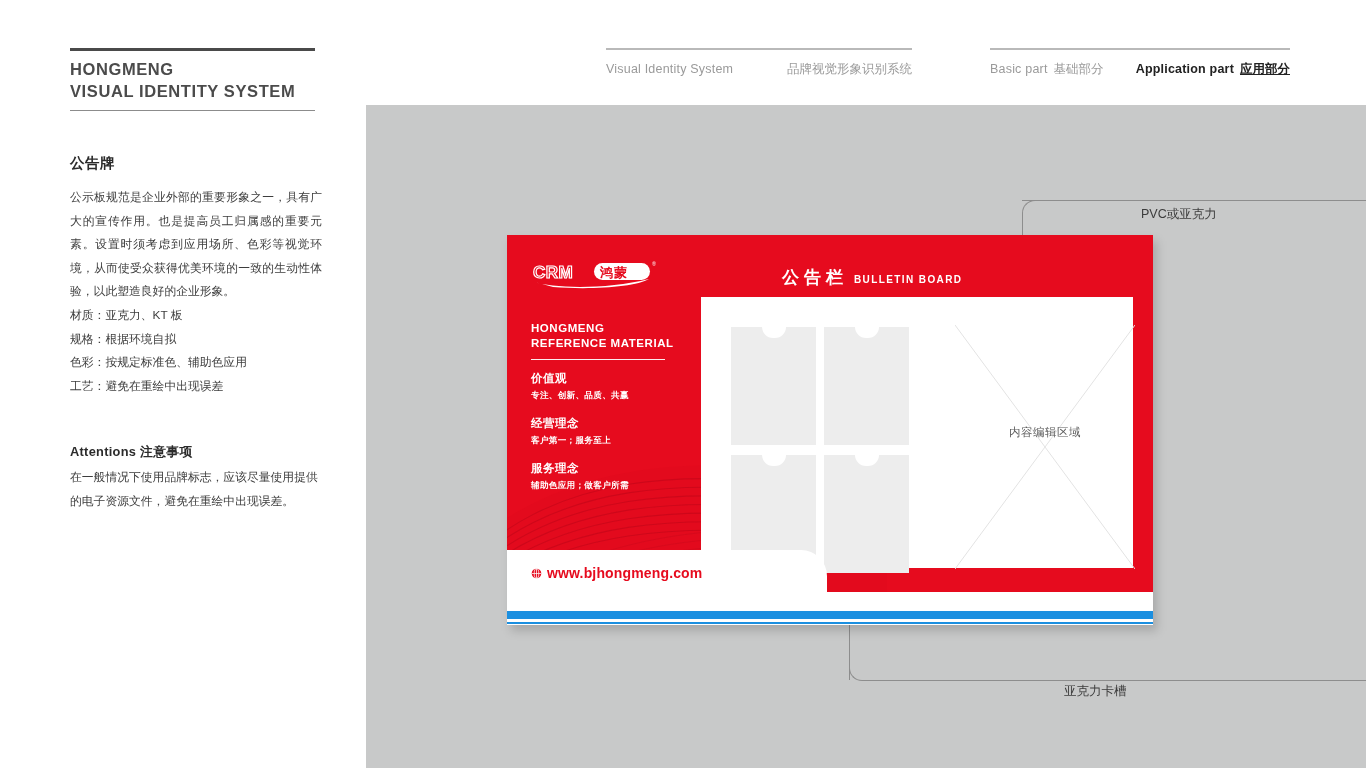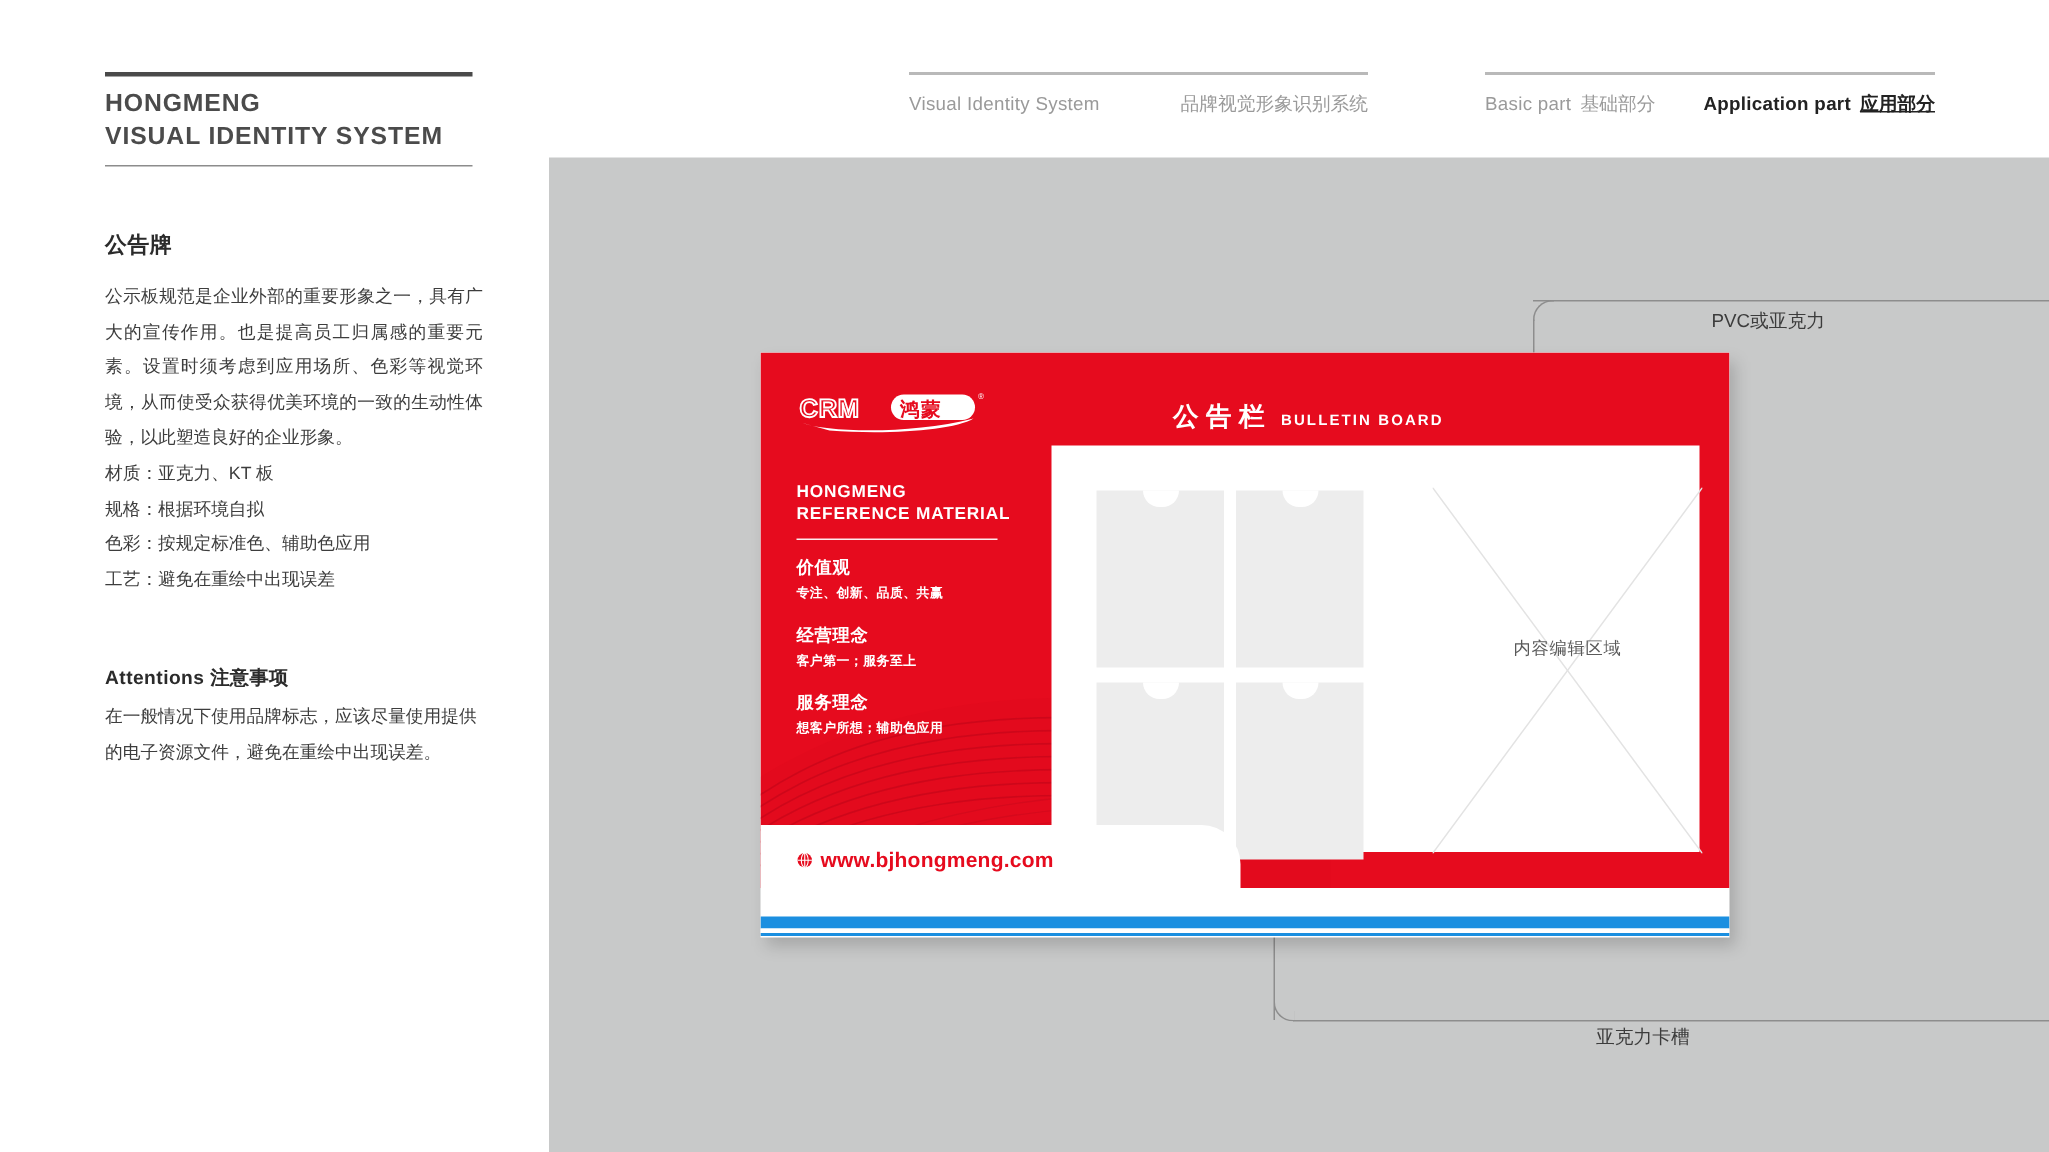--- a/index.html
+++ b/index.html
@@ -239,21 +239,21 @@
           <div class="v-block">
             <div class="v-h">价值观</div>
             <div class="v-s">专注、创新、品质、共赢</div>
           </div>
           <div class="v-block">
             <div class="v-h">经营理念</div>
             <div class="v-s">客户第一；服务至上</div>
           </div>
           <div class="v-block">
             <div class="v-h">服务理念</div>
-            <div class="v-s">想客户所想；辅助色应用</div>
+            <div class="v-s">辅助色应用；做客户所需</div>
           </div>
         </div>
 
         <div class="board-title">
           <span class="bt-cn">公告栏</span>
           <span class="bt-en">BULLETIN BOARD</span>
         </div>
 
         <div class="content-panel">
           <svg class="xcross" viewBox="0 0 180 244" preserveAspectRatio="none">

